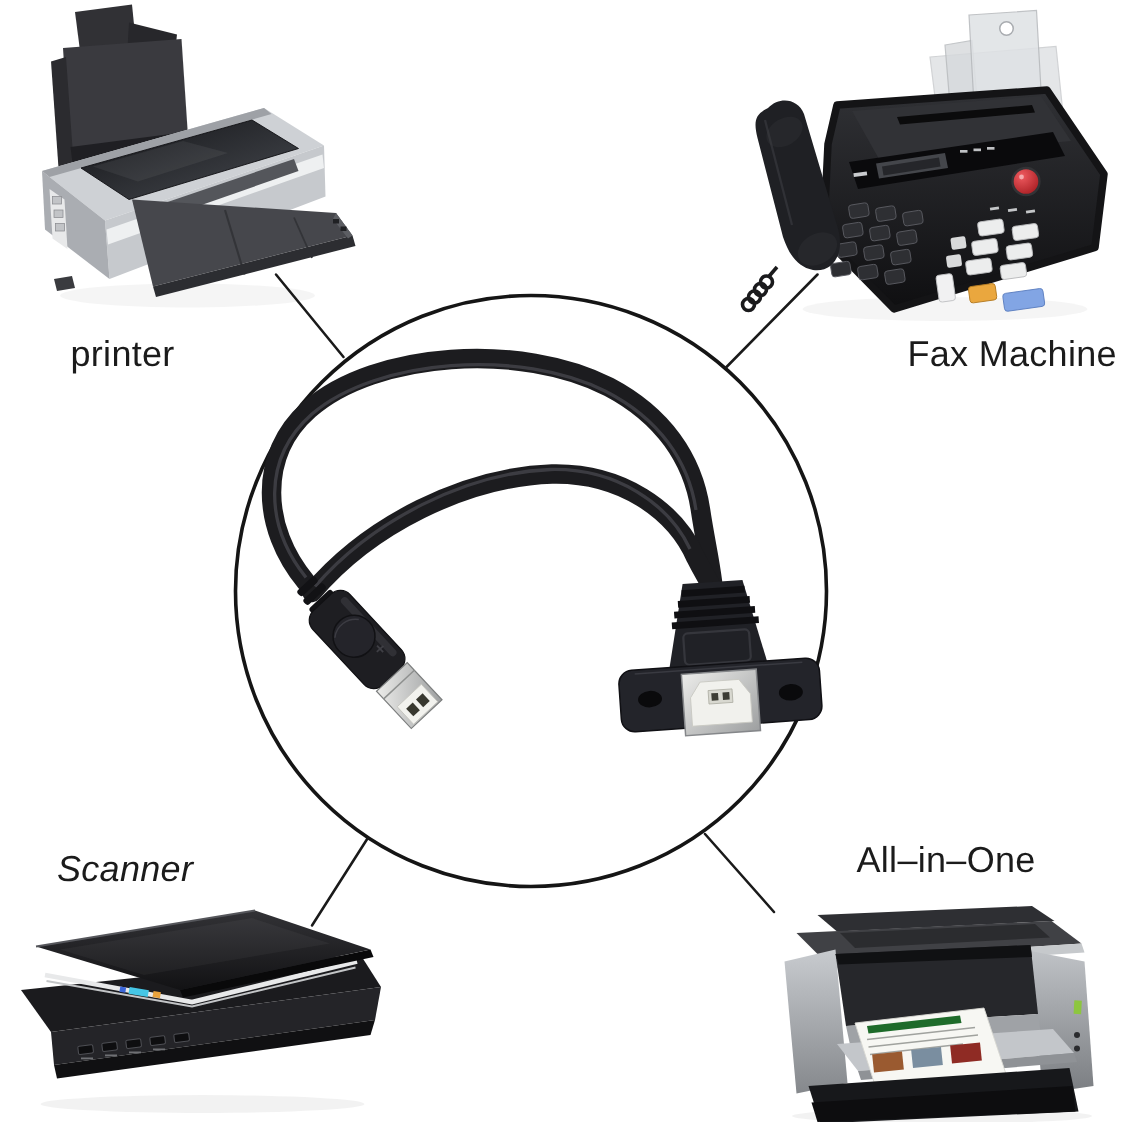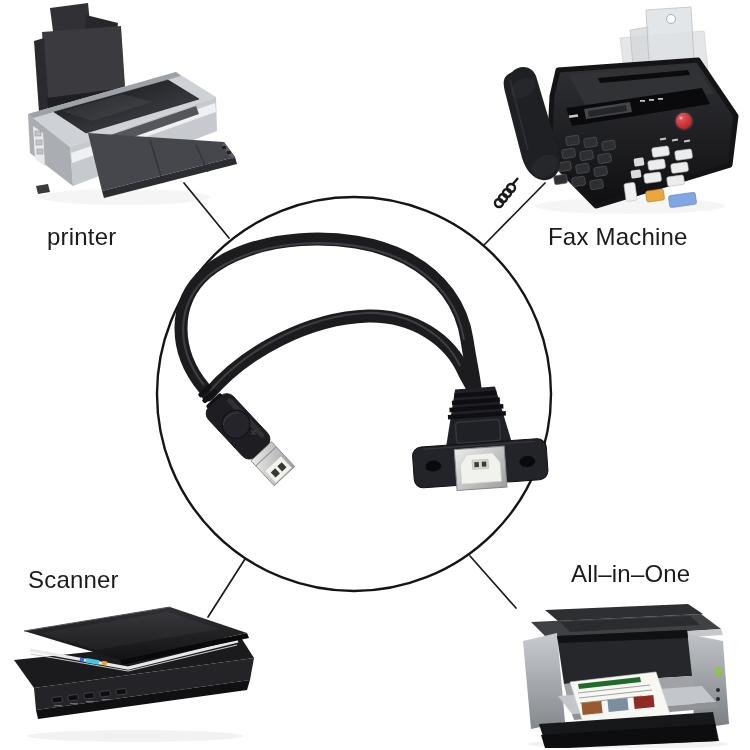--- a/index.html
+++ b/index.html
@@ -249,16 +249,16 @@
       <rect x="-25" y="60" width="50" height="41" fill="url(#metal)" stroke="#85878a" stroke-width="1"></rect>
       <path d="M-20,95 L-20,76 L-13,66 L13,66 L20,76 L20,95 Z" fill="#f1f1ed" stroke="#c9c9c3" stroke-width="0.6"></path>
       <rect x="-8" y="72" width="16" height="9" fill="#d8d8d0" stroke="#a8a89e" stroke-width="0.5"></rect>
       <rect x="-6" y="74" width="4.5" height="5" fill="#3c3c34"></rect>
       <rect x="1.5" y="74" width="4.5" height="5" fill="#3c3c34"></rect>
     </g>
   </g>
 </svg>
 
   <div class="label" style="left:47px;  top:225px;">printer</div>
-  <div class="label" style="left:548px; top:225px;">Fax Machine</div>
-  <div class="label" style="left:28px;  top:568px;">Scanner</div>
+  <div class="label" style="left:605px; top:225px;">Fax Machine</div>
+  <div class="label" style="left:38px;  top:568px;font-style:italic;">Scanner</div>
   <div class="label" style="left:571px; top:562px;">All–in–One</div>
 </div>
 
 </body></html>

